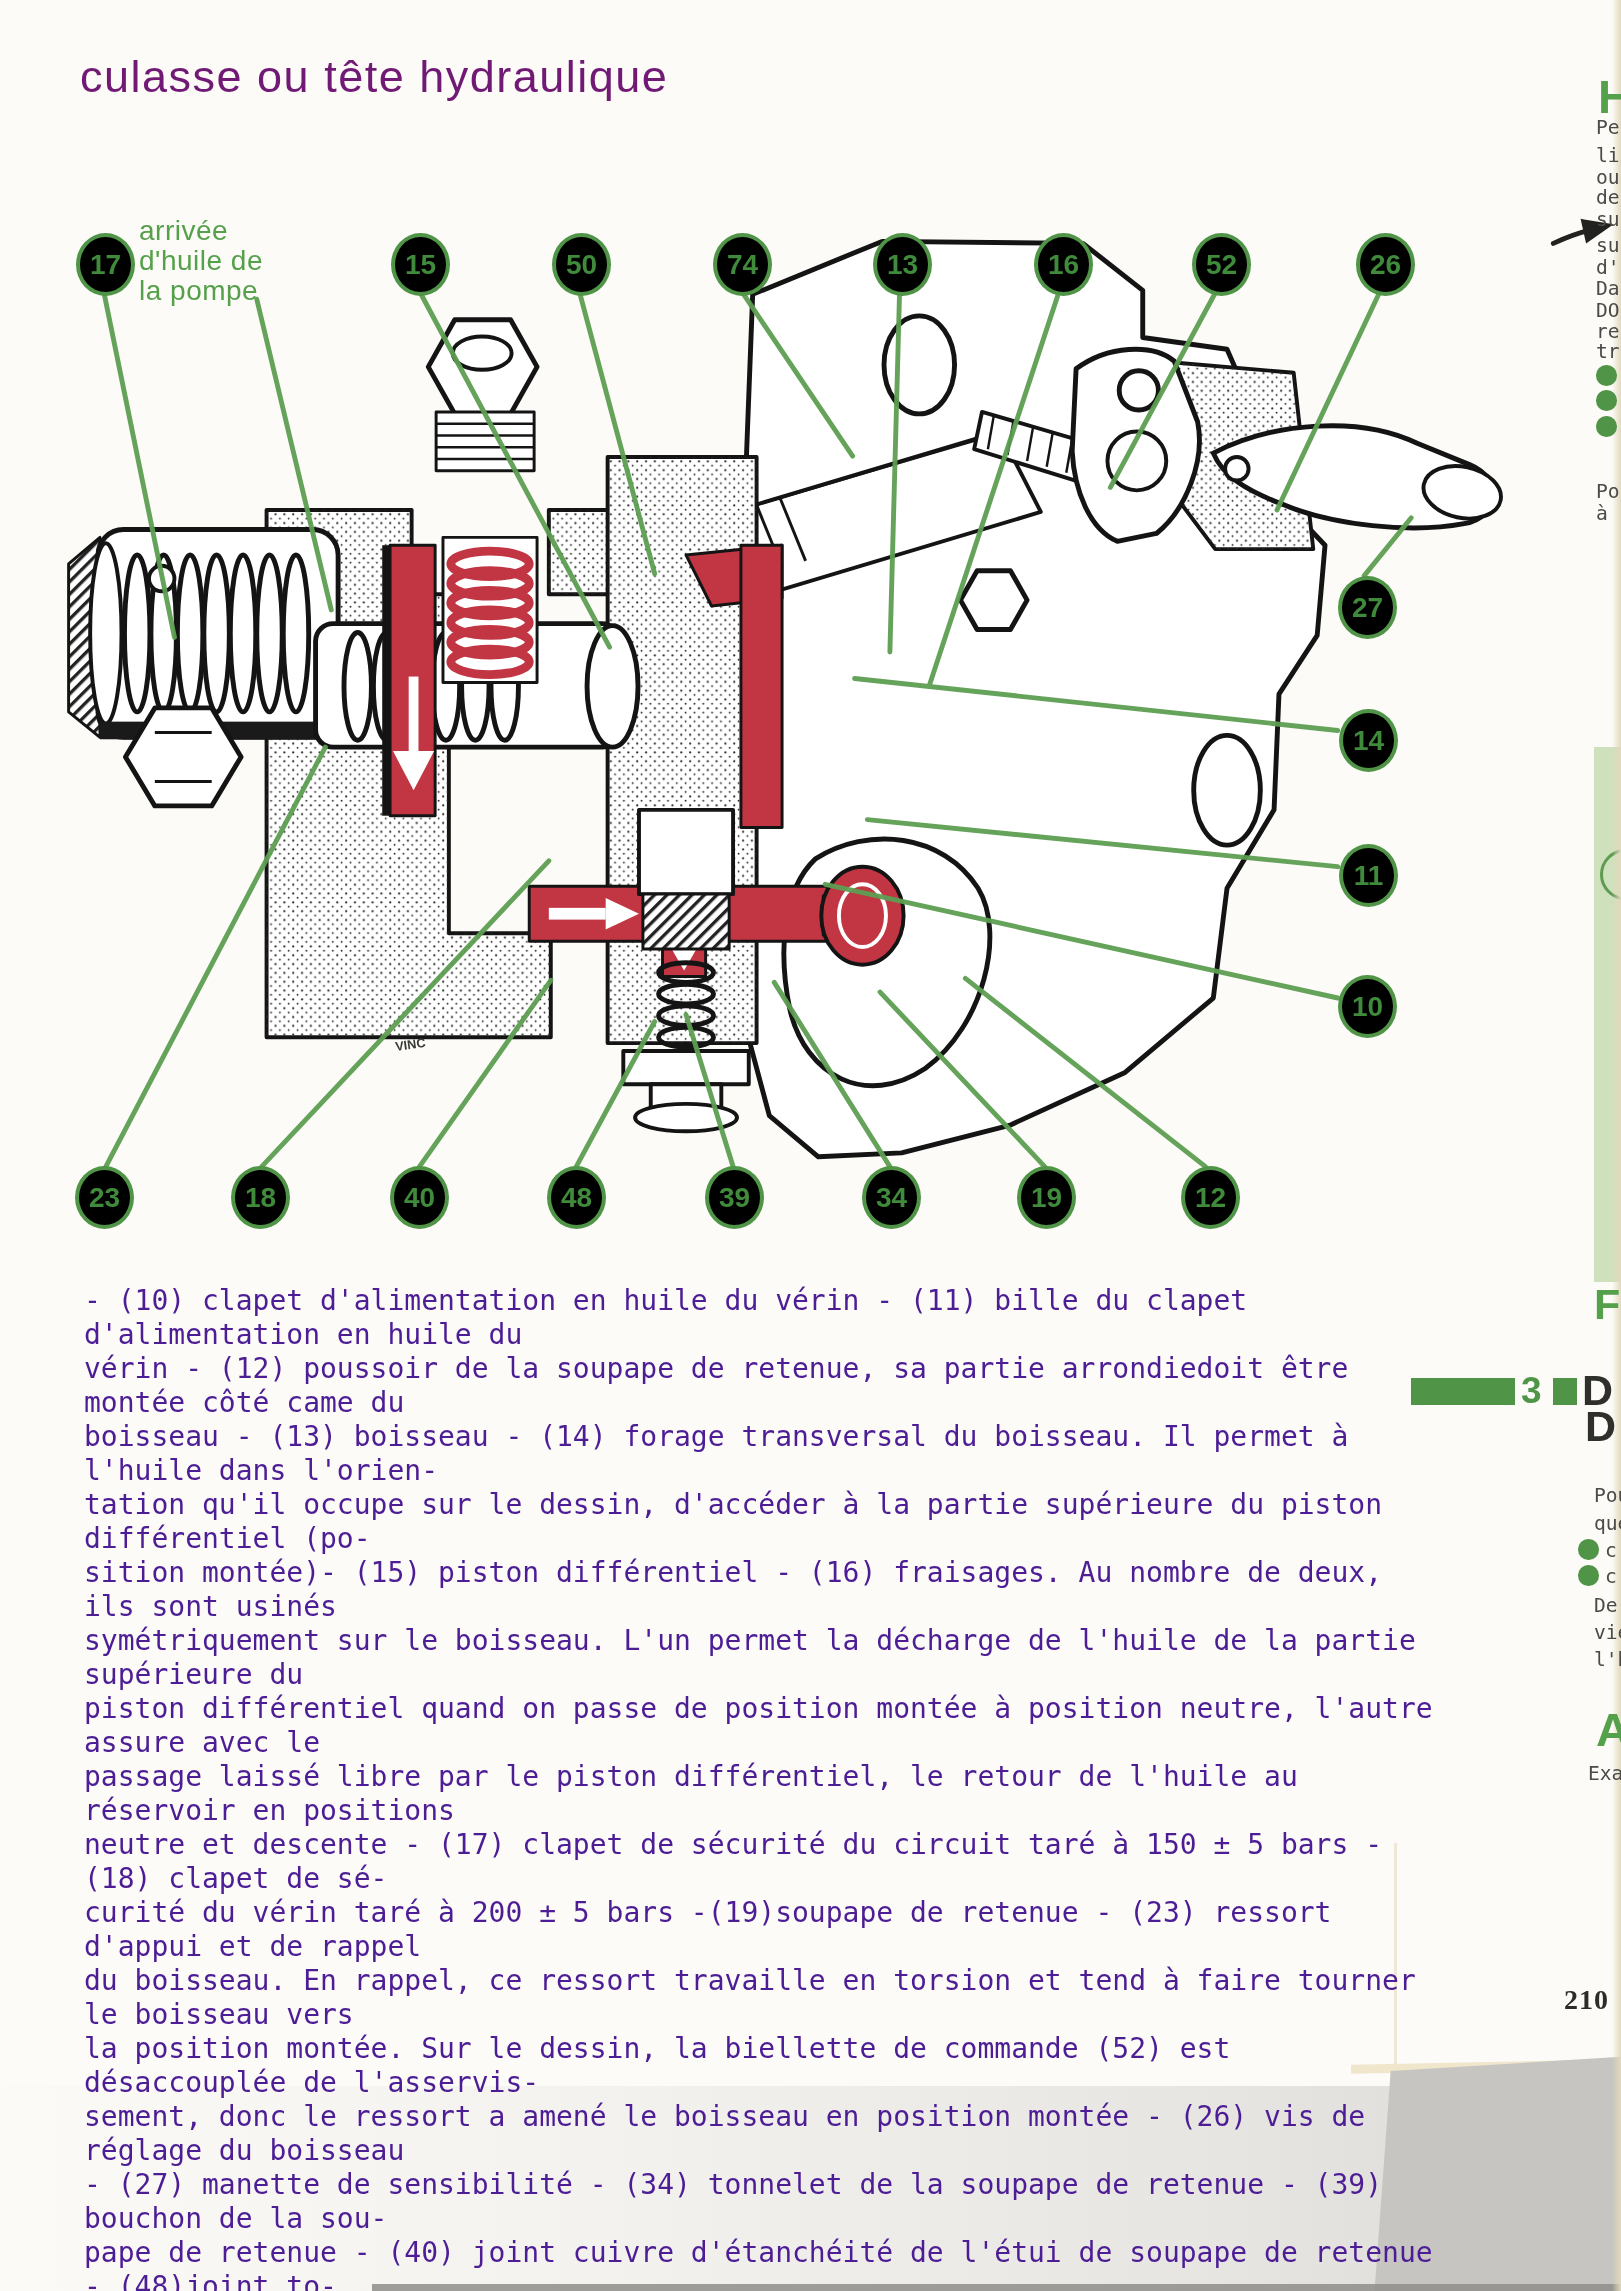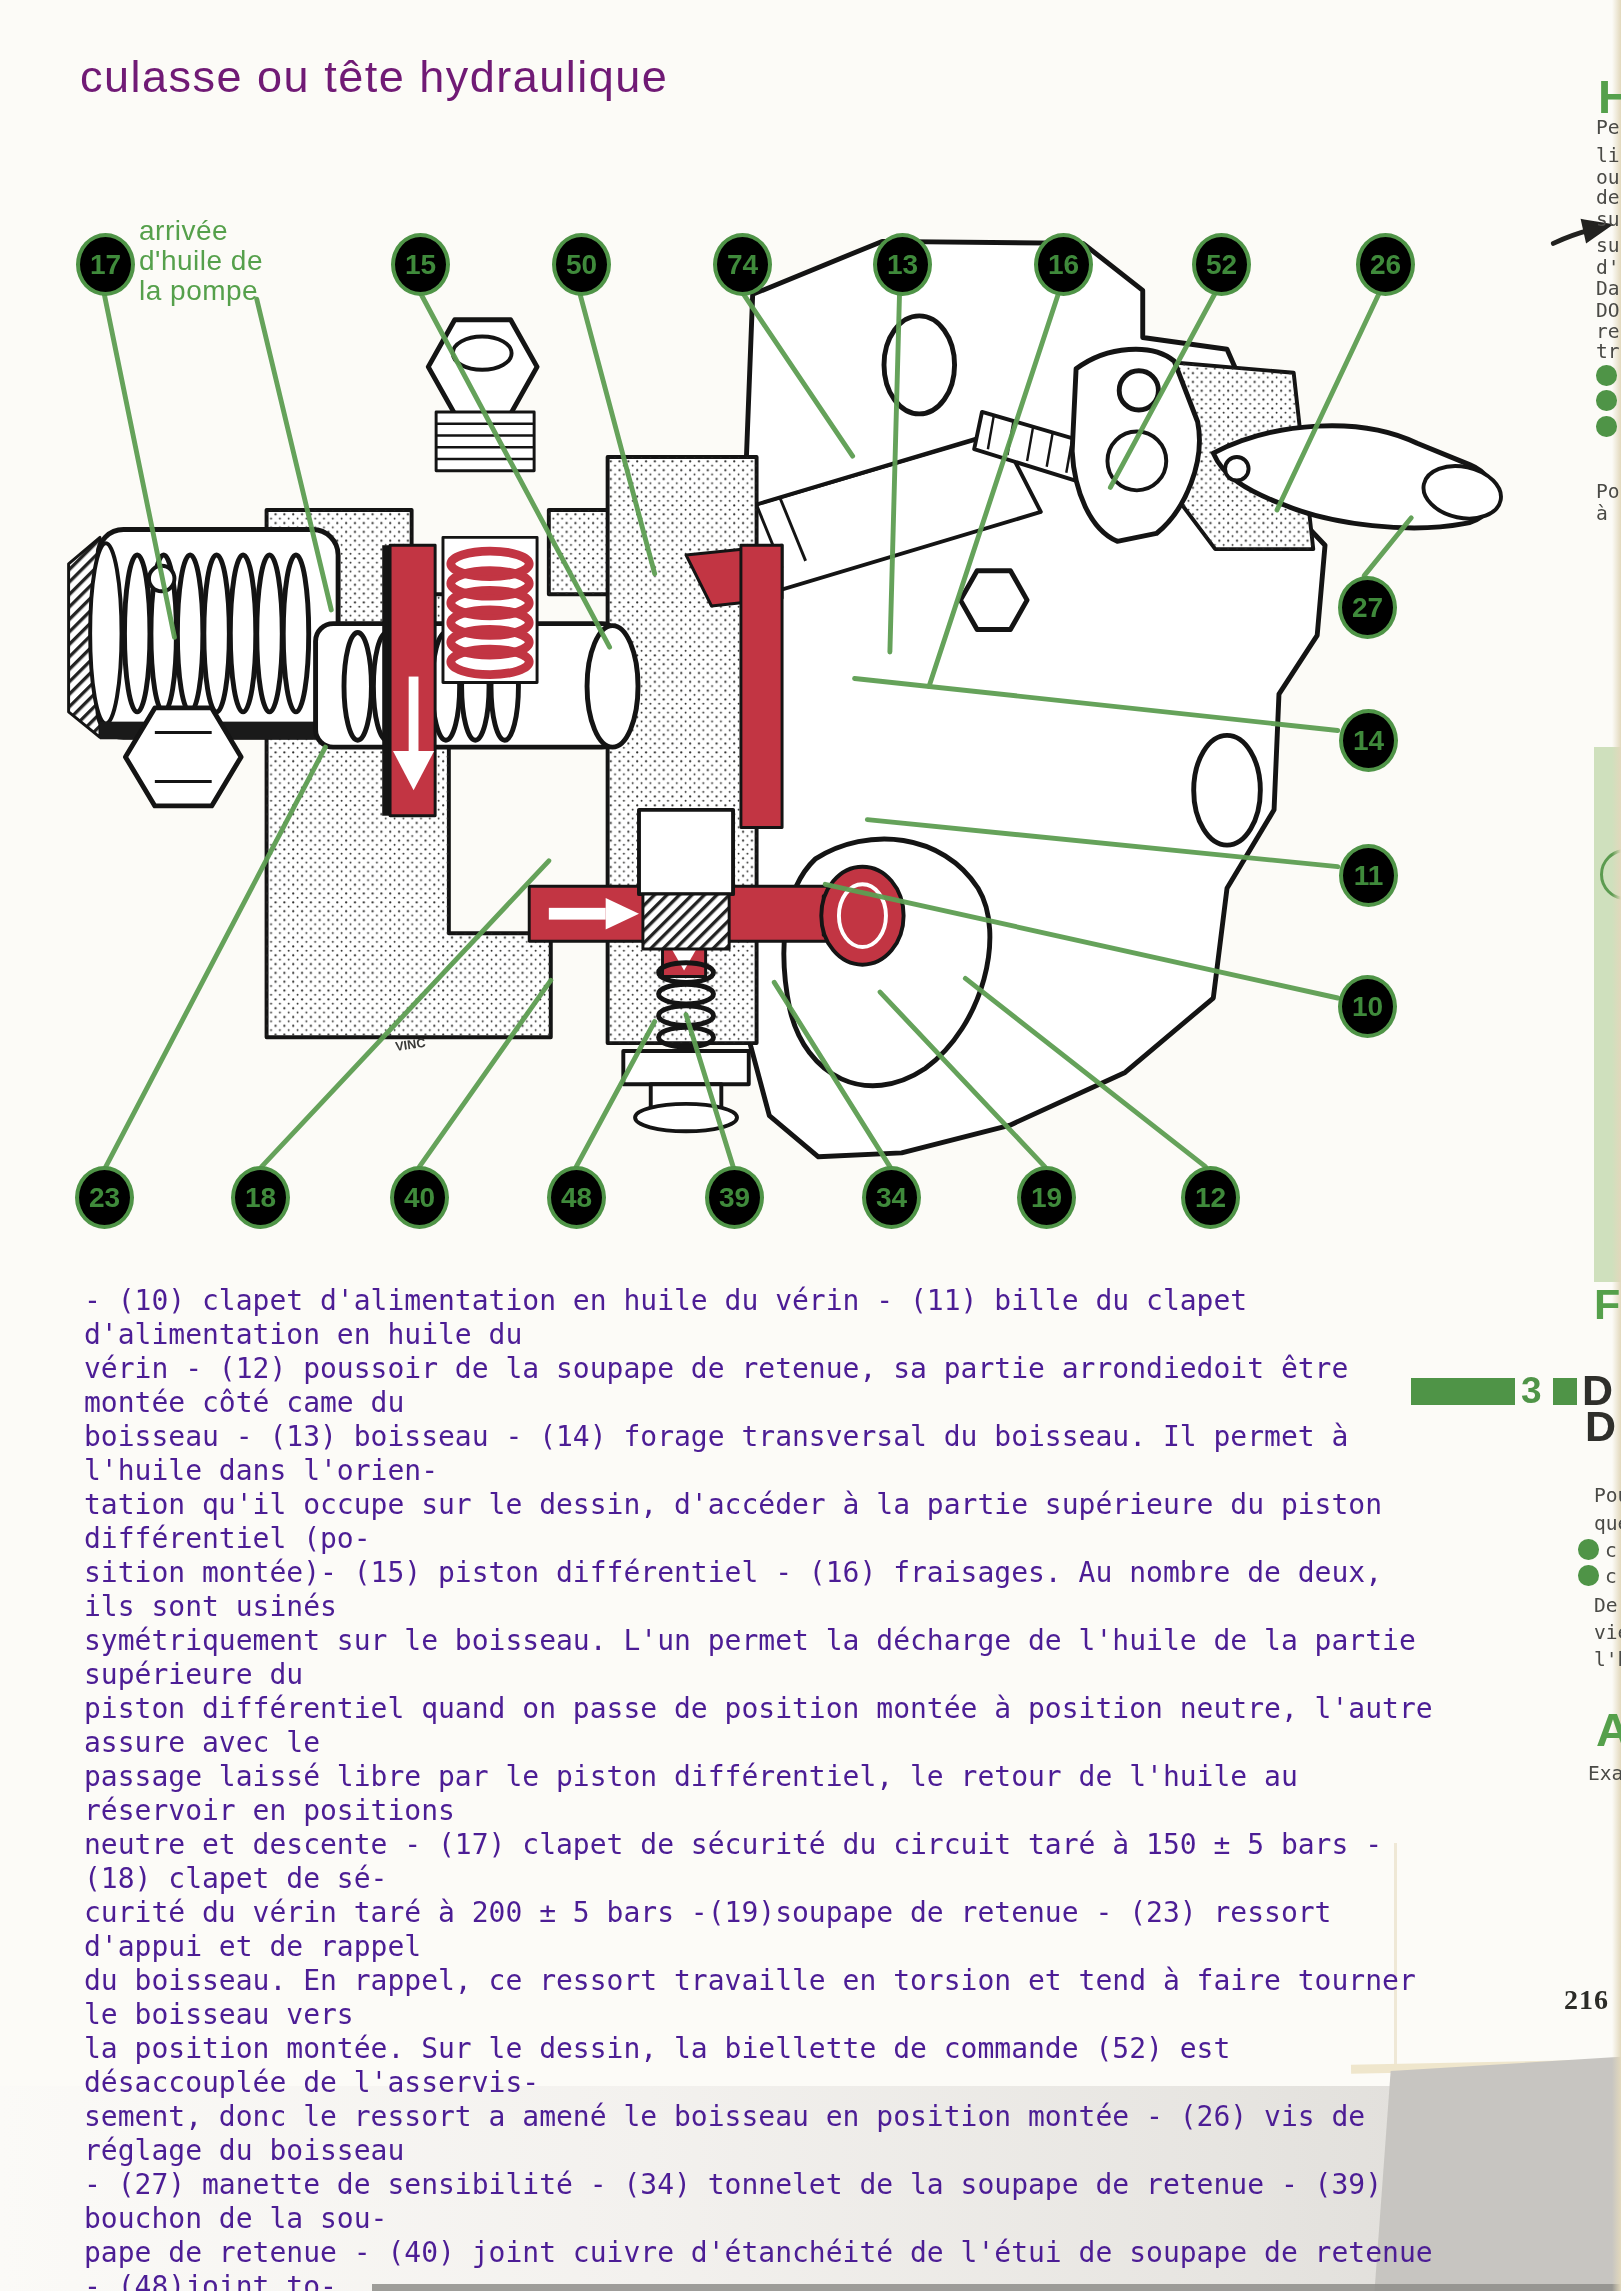--- a/index.html
+++ b/index.html
@@ -334,21 +334,21 @@
   <div class="frag" style="left:1605px;top:1539px">c</div>
   <div class="bullet" style="left:1578px;top:1565px"></div>
   <div class="frag" style="left:1605px;top:1565px">c</div>
   <div class="frag" style="left:1594px;top:1594px">De</div>
   <div class="frag" style="left:1594px;top:1621px">vie</div>
   <div class="frag" style="left:1594px;top:1648px">l'h</div>
 
   <div class="green-heading" style="left:1596px;top:1702px;font-size:47px">A</div>
   <div class="frag" style="left:1588px;top:1762px">Exa</div>
 
-  <div id="page-number">216</div>
+  <div id="page-number">210</div>
 
   <div id="bottom-band"></div>
   <div id="fold-line"></div>
   <div id="bottom-cream-line"></div>
   <div id="bottom-gray"></div>
   <div id="bottom-dark-line"></div>
   <div id="right-edge-strip"></div>
 
 </div>
 

